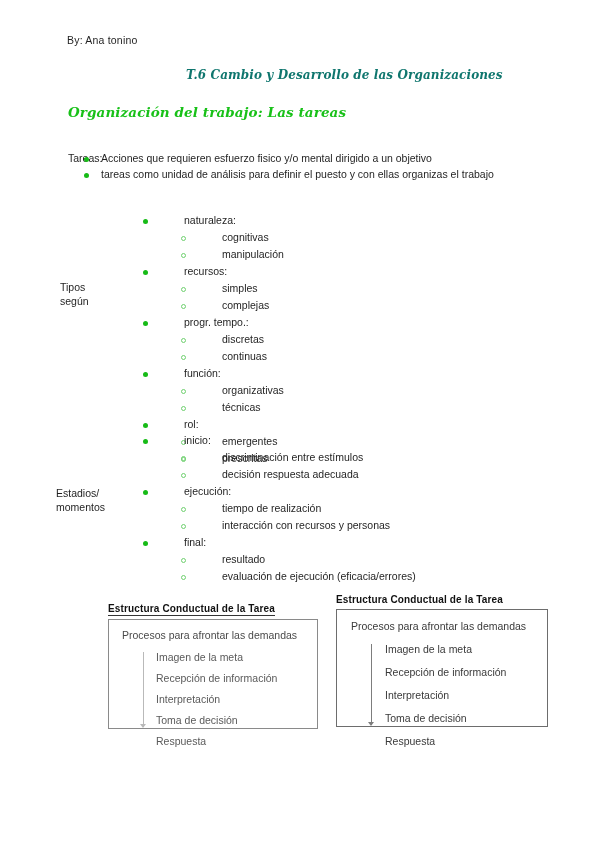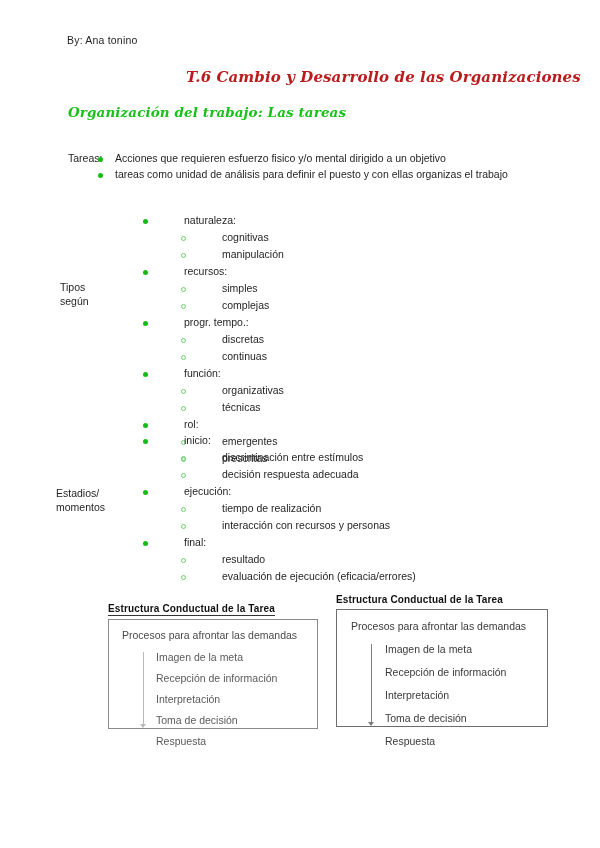--- a/index.html
+++ b/index.html
@@ -36,22 +36,22 @@
   }
 
   
   .heading-main {
     position: absolute;
     left: 186px;
     top: 68px;
     font-family: "DejaVu Serif", serif;
     font-style: italic;
     font-weight: bold;
-    font-size: 15px;
-    color: #b91c1c;
+    font-size: 12px;
+    color: #0f766e;
     white-space: nowrap;
     letter-spacing: 0.1px;
   }
   .heading-sub {
     position: absolute;
     left: 68px;
     top: 104px;
     font-family: "DejaVu Serif", serif;
     font-style: italic;
     font-weight: bold;
@@ -65,21 +65,21 @@
   .tareas-label {
     position: absolute;
     left: 68px;
     top: 139px;
     font-size: 10.5px;
     color: #1f1f1f;
     margin-top: 13px;
   }
   .intro-list {
     position: absolute;
-    left: 98px;
+    left: 84px;
     top: 152px;
     width: 470px;
   }
   .intro-list .row {
     display: flex;
     align-items: flex-start;
     height: 15.5px;
   }
   .intro-list .row .txt {
     font-size: 10.5px;

